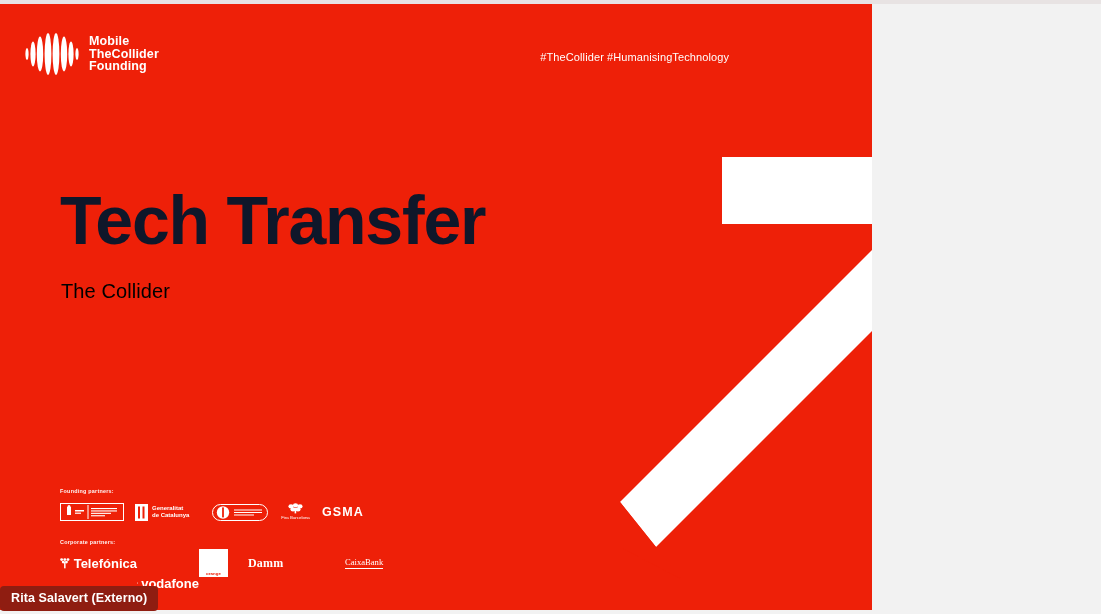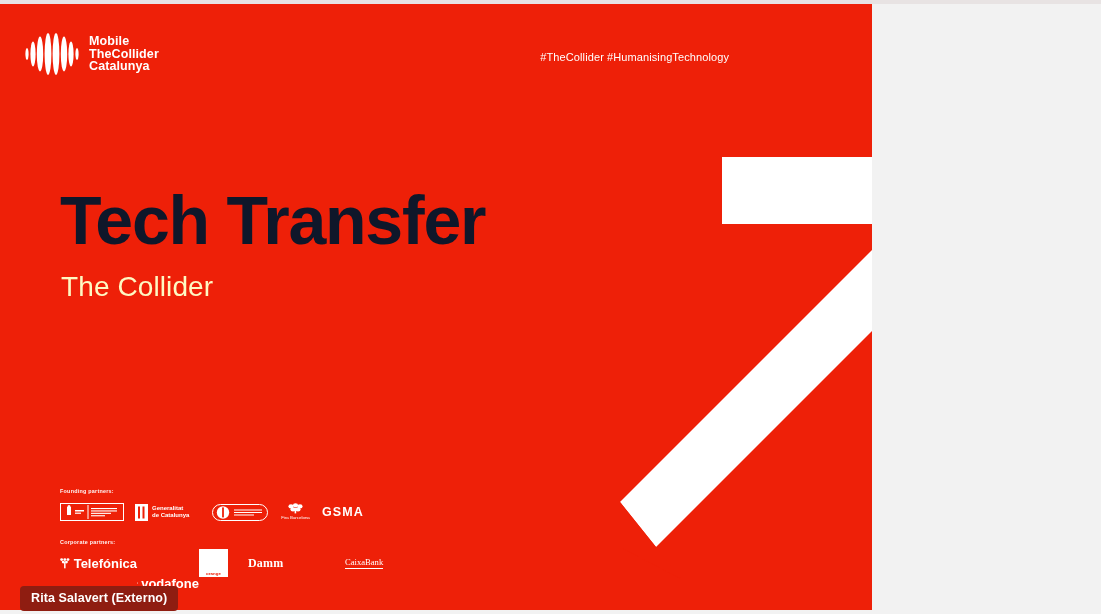--- a/index.html
+++ b/index.html
@@ -87,23 +87,23 @@
     color: #0f172a;
     font-size: 68px;
     font-weight: bold;
     letter-spacing: -1.2px;
     line-height: 1;
     white-space: nowrap;
   }
   #slide-subtitle {
     position: absolute;
     left: 61px;
-    top: 269px;
-    color: #fef9c3;
-    font-size: 28px;
+    top: 277px;
+    color: #000000;
+    font-size: 20px;
     font-weight: 400;
     letter-spacing: .1px;
     line-height: 1;
     white-space: nowrap;
   }
 
   
   #arrow-graphic {
     position: absolute;
     left: 620px;
@@ -186,21 +186,21 @@
     color: #ffffff;
     font-family: "Liberation Serif", serif;
     border-bottom: 1px solid #ffffff;
     padding-bottom: .5px;
     white-space: nowrap;
   }
 
   
   #participant-name-badge {
     position: absolute;
-    left: 20px;
+    left: 0;
     bottom: 3px;
     background: #8f1d11;
     color: #ffffff;
     font-size: 12.5px;
     font-weight: bold;
     padding: 5px 11px 6px 11px;
     border-radius: 4px;
     letter-spacing: .1px;
     white-space: nowrap;
     z-index: 40;
@@ -224,21 +224,21 @@
           <ellipse cx="24" cy="24" rx="3.4" ry="21"></ellipse>
           <ellipse cx="32" cy="24" rx="3.4" ry="21"></ellipse>
           <ellipse cx="40" cy="24" rx="3.2" ry="17.5"></ellipse>
           <ellipse cx="47" cy="24" rx="2.6" ry="12.5"></ellipse>
           <ellipse cx="53" cy="24" rx="1.6" ry="6"></ellipse>
         </g>
       </svg>
       <div id="brand-wordmark">
         <span>Mobile</span>
         <span>TheCollider</span>
-        <span>Catalunya</span>
+        <span>Founding</span>
       </div>
     </div>
 
     <div id="hashtags">#TheCollider #HumanisingTechnology</div>
 
     <svg id="arrow-graphic" viewBox="0 0 440 440">
 
       <rect x="102" y="8" width="328" height="67" fill="#ffffff"></rect>
 
       <rect x="363" y="8" width="67" height="334" fill="#ffffff"></rect>

